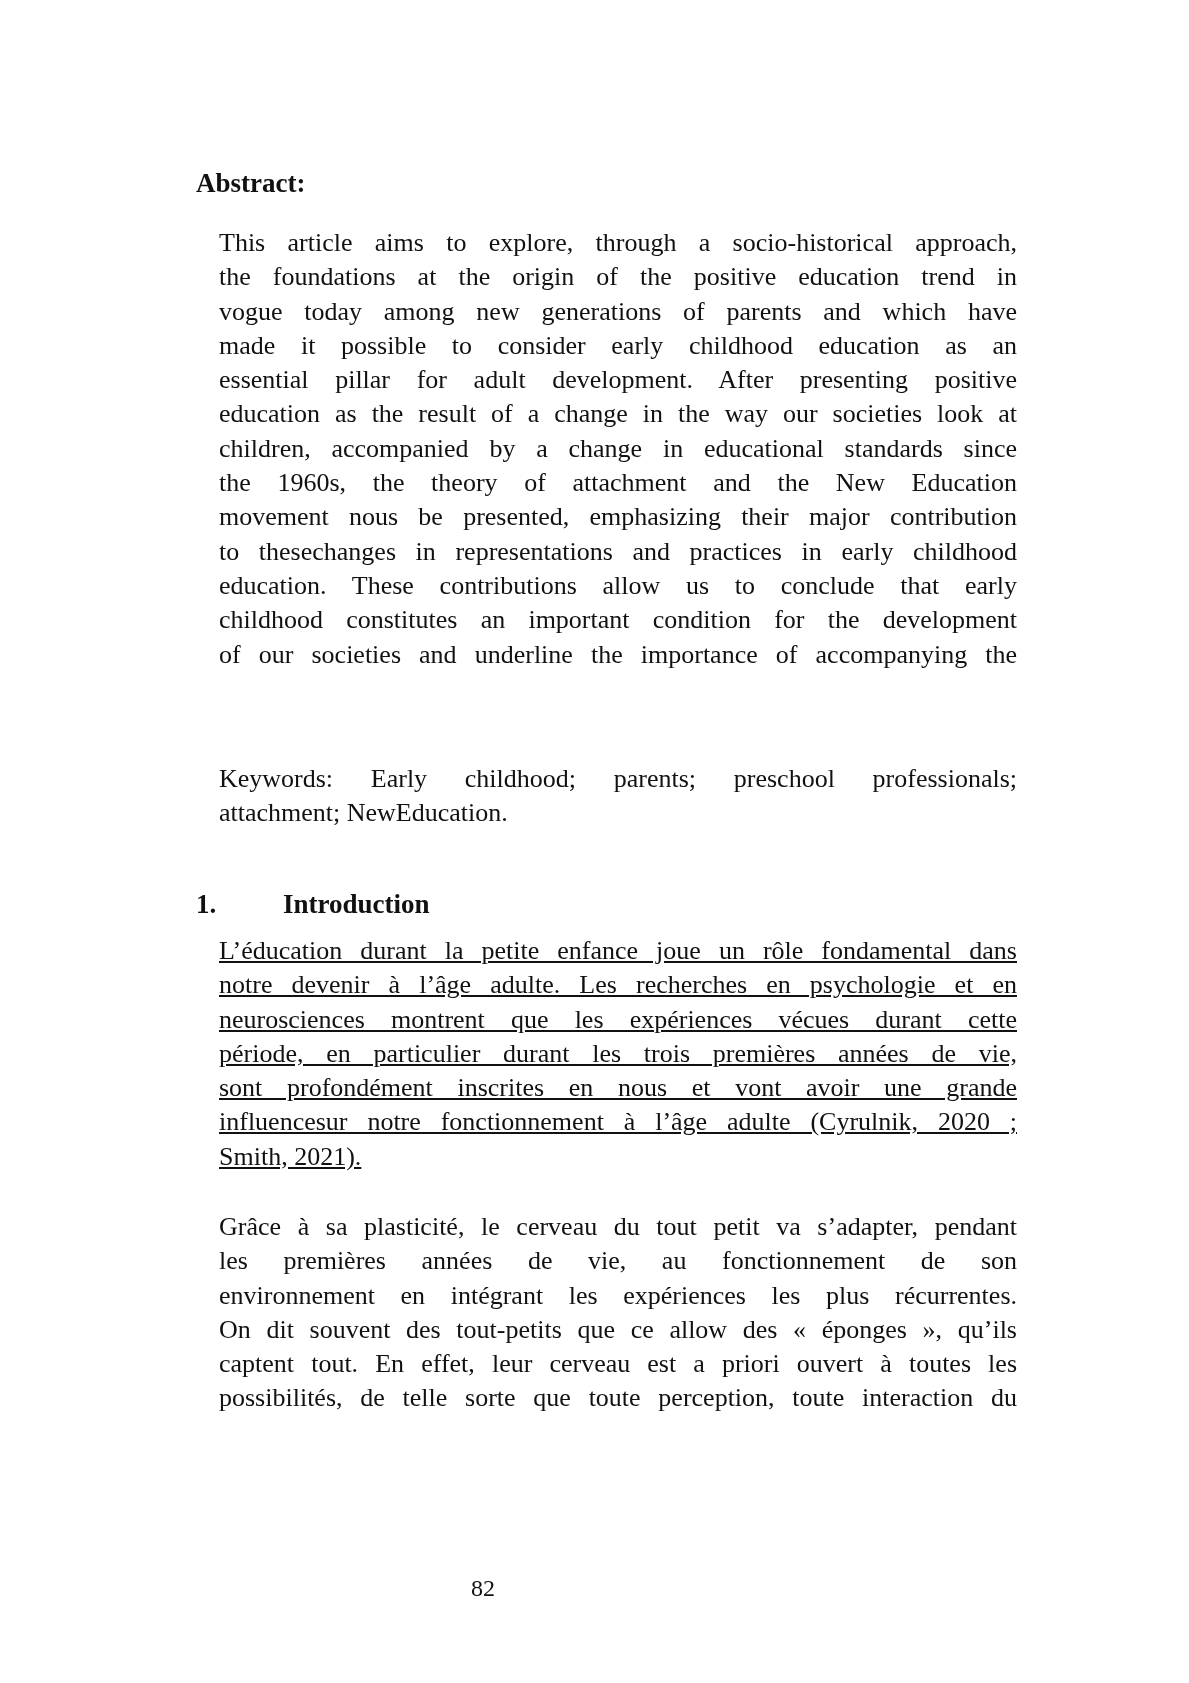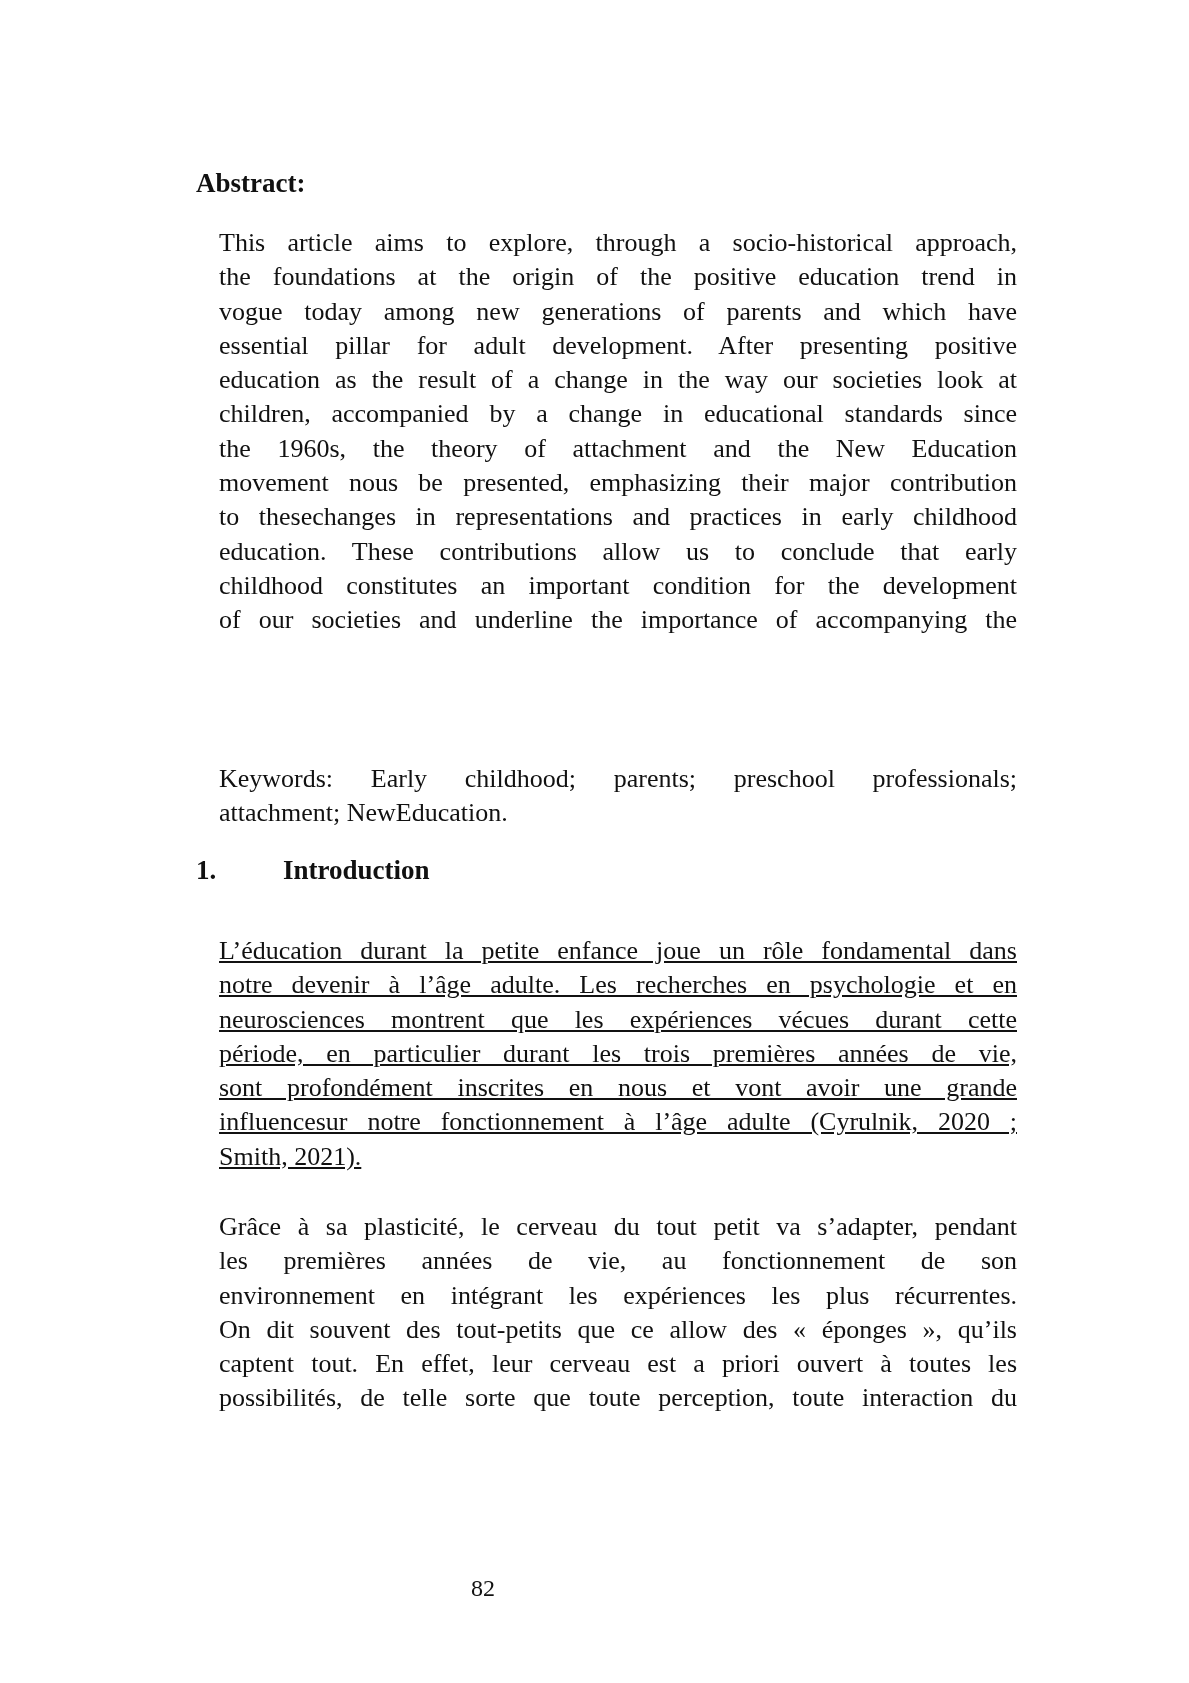--- a/index.html
+++ b/index.html
@@ -66,37 +66,38 @@
 <body>
 
 <div class="page">
 
   <div class="heading" style="top:166px;">Abstract:</div>
 
   <div class="para" style="top:226px;">
     <span class="line">This article aims to explore, through a socio-historical approach,</span>
     <span class="line">the foundations at the origin of the positive education trend in</span>
     <span class="line">vogue today among new generations of parents and which have</span>
+    <span class="line">made it possible to consider early childhood education as an</span>
     <span class="line">essential pillar for adult development. After presenting positive</span>
     <span class="line">education as the result of a change in the way our societies look at</span>
     <span class="line">children, accompanied by a change in educational standards since</span>
     <span class="line">the 1960s, the theory of attachment and the New Education</span>
     <span class="line">movement nous be presented, emphasizing their major contribution</span>
     <span class="line">to thesechanges in representations and practices in early childhood</span>
     <span class="line">education. These contributions allow us to conclude that early</span>
     <span class="line">childhood constitutes an important condition for the development</span>
     <span class="line">of our societies and underline the importance of accompanying the</span>
   </div>
 
   <div class="para" style="top:762px;">
     <span class="line">Keywords: Early childhood; parents; preschool professionals;</span>
     <span class="line last">attachment; NewEducation.</span>
   </div>
 
-  <div class="heading" style="top:853px;">
+  <div class="heading" style="top:887px;">
     <span class="num">1.</span><span>Introduction</span>
   </div>
 
   <div class="para" style="top:934px;text-decoration:underline;">
     <span class="line">L’éducation durant la petite enfance joue un rôle fondamental dans</span>
     <span class="line">notre devenir à l’âge adulte. Les recherches en psychologie et en</span>
     <span class="line">neurosciences montrent que les expériences vécues durant cette</span>
     <span class="line">période, en particulier durant les trois premières années de vie,</span>
     <span class="line">sont profondément inscrites en nous et vont avoir une grande</span>
     <span class="line">influencesur notre fonctionnement à l’âge adulte (Cyrulnik, 2020 ;</span>

